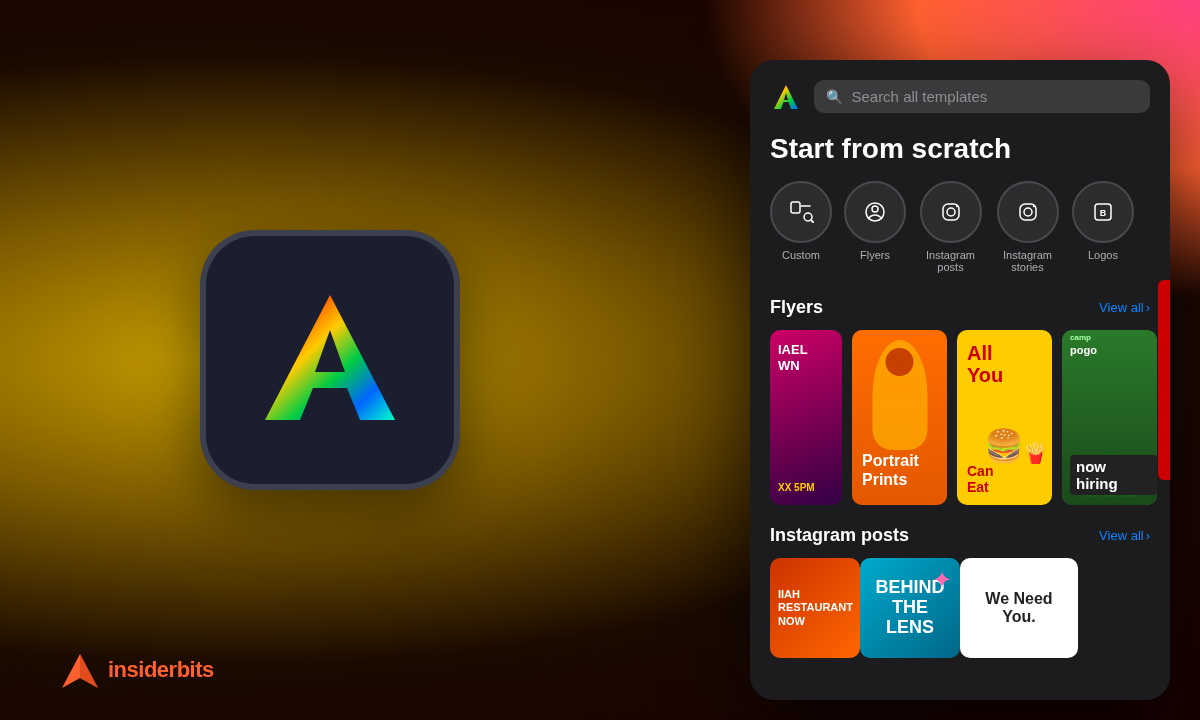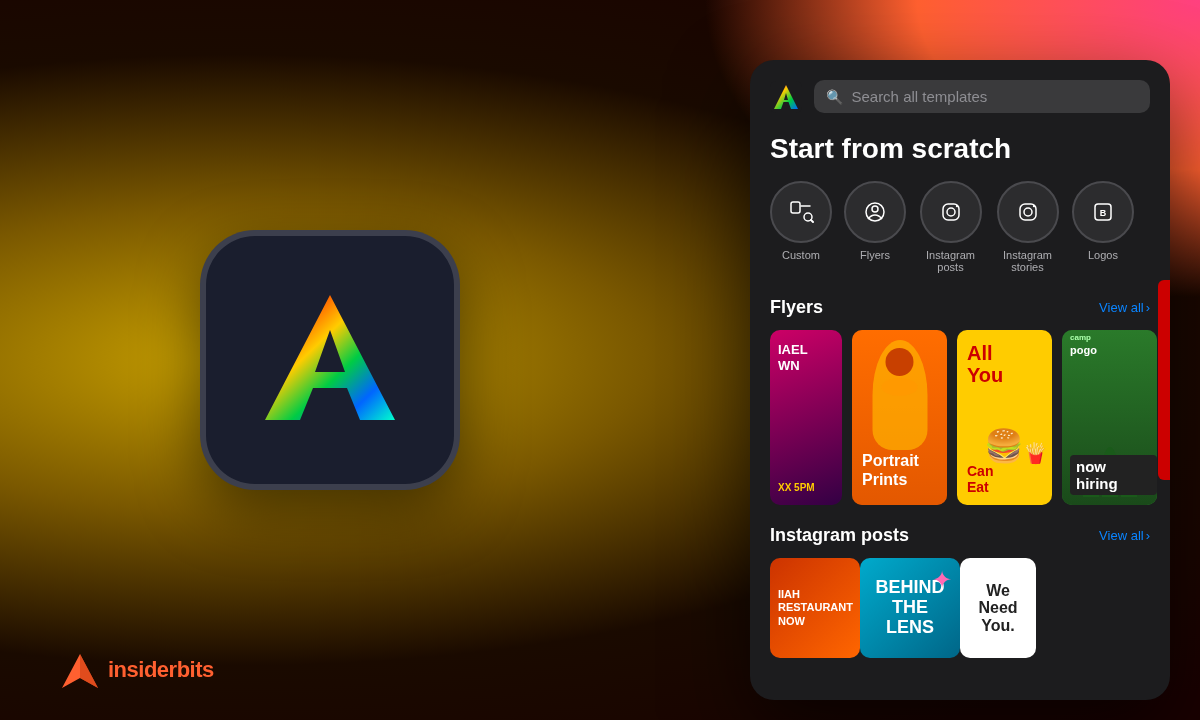--- a/index.html
+++ b/index.html
@@ -363,21 +363,21 @@
       color: #fff;
       font-size: 18px;
       font-weight: 900;
       text-align: center;
       text-transform: uppercase;
       line-height: 1.1;
       padding: 8px;
     }
 
     .ig-card-3 {
-      width: 76px;
+      width: 118px;
       background: #fff;
       display: flex;
       align-items: center;
       justify-content: center;
     }
 
     .ig-card-3-text {
       color: #222;
       font-size: 16px;
       font-weight: 900;

